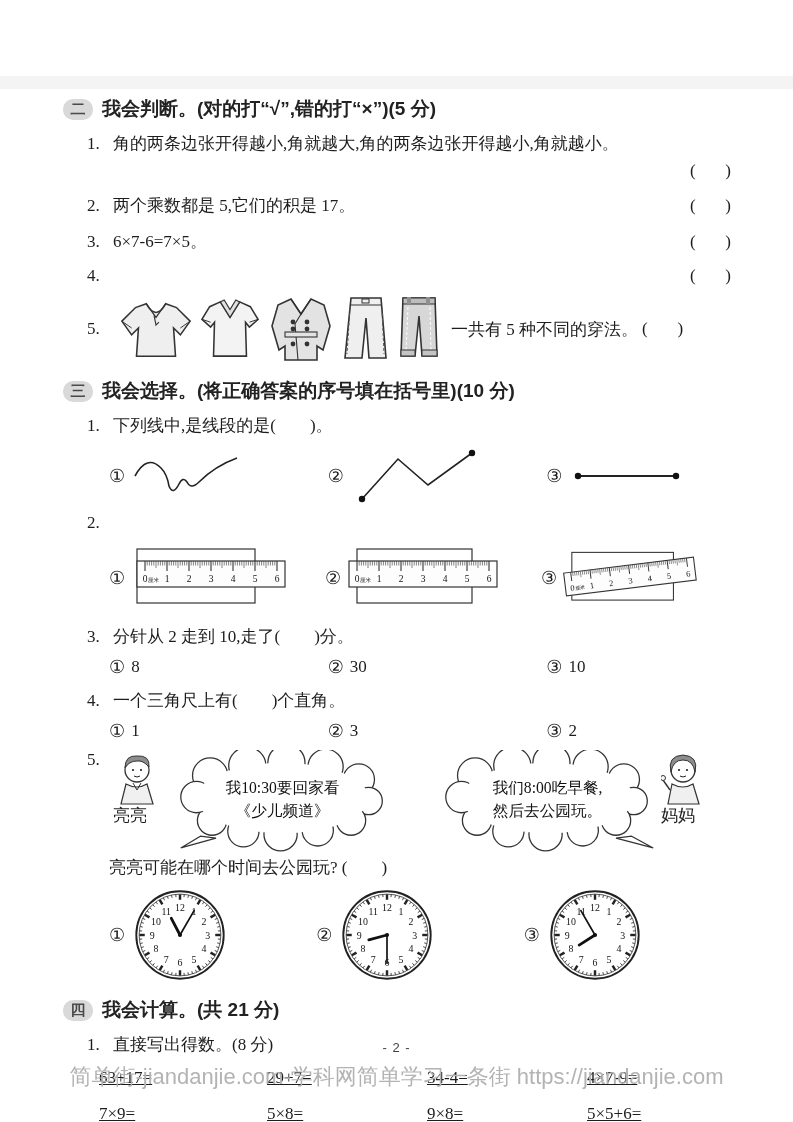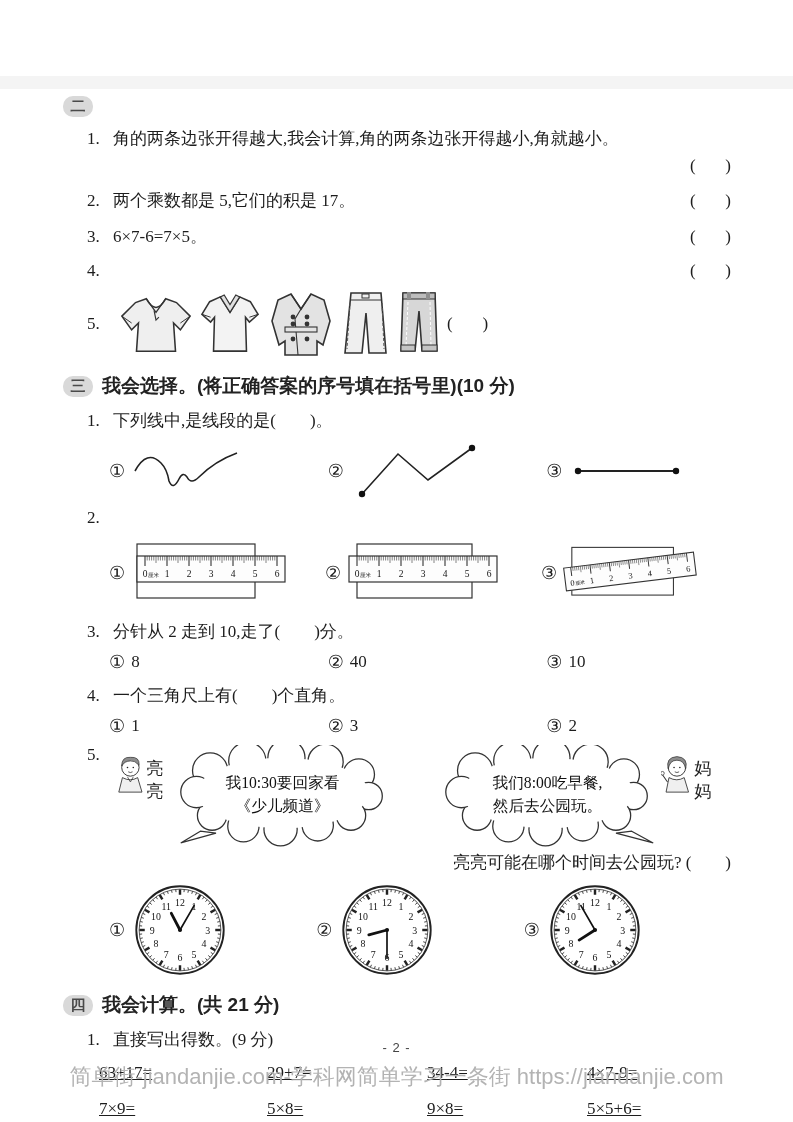--- a/index.html
+++ b/index.html
@@ -23,45 +23,46 @@
   .clothes-row{display:flex;align-items:center;margin:8px 0 0 24px;gap:4px;}
   .clothes-row .qnum{align-self:center;}
   .opt-row{display:flex;margin:8px 0 0 46px;align-items:center;}
   .opt-col{display:flex;align-items:center;gap:6px;}
   .opt-col.c1{width:225px;}
   .opt-col.c2{width:225px;}
   .opt-col.c3{width:190px;}
   .opt-mark{font-size:18px;}
   .bubble-row{display:flex;align-items:flex-start;margin:4px 0 0 0;}
   .bubble-row .qnum{margin-left:24px;}
-  .figure-col{display:flex;flex-direction:row;align-items:flex-end;width:58px;flex:0 0 auto;}
+  .figure-col{display:flex;flex-direction:column;align-items:flex-start;width:58px;flex:0 0 auto;}
   .figure-label{font-size:17px;margin-top:-4px;}
   .clock-row{display:flex;margin:6px 0 0 46px;}
   .clock-col{display:flex;align-items:center;gap:8px;width:215px;}
   .calc-grid{display:grid;grid-template-columns:168px 160px 160px 1fr;margin:12px 0 0 36px;row-gap:16px;}
   .calc-grid span{white-space:pre;text-decoration:underline;}
   .footer{position:absolute;left:0;top:1040px;width:793px;text-align:center;}
   .page-num{font-size:13px;color:#444;letter-spacing:1px;font-family:"Liberation Sans",sans-serif;}
   .watermark{margin-top:7px;font-size:22px;color:#b3b3b3;font-family:"Liberation Sans","DejaVu Sans",sans-serif;}
   svg text{font-family:"Liberation Serif","DejaVu Serif",serif;}
 </style>
 </head>
 <body>
 
 <div class="scan-band"></div>
 
 <div class="content">
 
   <div class="sec-head">
     <span class="badge">二</span>
+    <span>我会判断。(对的打“√”,错的打“×”)(5 分)</span>
   </div>
 
   <div class="qline">
     <span class="qnum">1.</span>
-    <span class="qtext">角的两条边张开得越大,我会计算,角的两条边张开得越小,角就越小。</span>
+    <span class="qtext">角的两条边张开得越小,角就越大,角的两条边张开得越小,角就越小。</span>
   </div>
   <div class="bracket-row">
     <span class="bracket">(       )</span>
   </div>
 
   <div class="qline" style="margin-top:13px;">
     <span class="qnum">2.</span>
     <span class="qtext">两个乘数都是 5,它们的积是 17。</span>
     <span class="bracket">(       )</span>
   </div>
@@ -119,20 +120,21 @@
     <svg width="48" height="70" viewBox="0 0 48 70">
       <path d="M8,4 L40,4 L42,62 L27,62 L24,22 L20,62 L6,62 Z" fill="#d7d7d7" stroke="#333" stroke-width="1.6"></path>
       <rect x="8" y="4" width="32" height="6" fill="#bdbdbd" stroke="#333" stroke-width="1"></rect>
       <rect x="12" y="3" width="4" height="7" fill="#8f8f8f"></rect>
         <rect x="31" y="3" width="4" height="7" fill="#8f8f8f"></rect>
       <path d="M13,13 L11,58" fill="none" stroke="#fff" stroke-width="1" stroke-dasharray="3 2"></path>
       <path d="M35,13 L36,58" fill="none" stroke="#fff" stroke-width="1" stroke-dasharray="3 2"></path>
       <rect x="6" y="56" width="14" height="6" fill="#c4c4c4" stroke="#333" stroke-width="1"></rect>
       <rect x="27" y="56" width="15" height="6" fill="#c4c4c4" stroke="#333" stroke-width="1"></rect>
     </svg>
+    <span class="qtext" style="margin-left:4px;">一共有 5 种不同的穿法。</span>
       <span class="qtext">(       )</span>
   </div>
 
   <div class="sec-head" style="margin-top:14px;">
     <span class="badge">三</span>
     <span>我会选择。(将正确答案的序号填在括号里)(10 分)</span>
   </div>
 
   <div class="qline">
     <span class="qnum">1.</span>
@@ -407,21 +409,21 @@
     <span class="qnum">3.</span>
     <span class="qtext">分针从 2 走到 10,走了(        )分。</span>
   </div>
   <div class="opt-row">
     <div class="opt-col c1">
         <span class="opt-mark">①</span>
         <span>8</span>
       </div>
     <div class="opt-col c2">
         <span class="opt-mark">②</span>
-        <span>40</span>
+        <span>30</span>
       </div>
     <div class="opt-col c3">
         <span class="opt-mark">③</span>
         <span>10</span>
       </div>
   </div>
 
   <div class="qline" style="margin-top:11px;">
     <span class="qnum">4.</span>
     <span class="qtext">一个三角尺上有(        )个直角。</span>
@@ -503,21 +505,21 @@
         <circle cx="18" cy="20" r="1.1" fill="#222"></circle>
           <circle cx="26" cy="20" r="1.1" fill="#222"></circle>
         <path d="M19,26 Q22,28 25,26" fill="none" stroke="#222" stroke-width="1"></path>
         <path d="M11,34 L7,54 L38,54 L32,34 Q22,40 11,34 Z" fill="#f0f0f0" stroke="#333" stroke-width="1.2"></path>
         <path d="M9,40 L2,30" fill="none" stroke="#333" stroke-width="1.4"></path>
         <circle cx="2" cy="28" r="2.5" fill="#fff" stroke="#333" stroke-width="1"></circle>
       </svg>
       <span class="figure-label">妈妈</span>
     </div>
   </div>
-  <div class="qline" style="margin-top:4px;margin-left:46px;justify-content:flex-end;">
+  <div class="qline" style="margin-top:4px;margin-left:46px;">
     <span class="qtext">亮亮可能在哪个时间去公园玩? (        )</span>
   </div>
   <div class="clock-row">
     <div class="clock-col">
       <span class="opt-mark">①</span>
       <svg width="94" height="100" viewBox="0 0 100 100">
           <circle cx="50" cy="50" r="46.5" fill="#fff" stroke="#222" stroke-width="2"></circle>
           <circle cx="50" cy="50" r="43.5" fill="none" stroke="#222" stroke-width="0.8"></circle>
           <line x1="50" y1="12.5" x2="50" y2="6.799999999999997" stroke="#222" stroke-width="2.6"></line>
           <line x1="54.23340276233996" y1="9.721863237584934" x2="54.51562961316263" y2="7.0366541200905885" stroke="#222" stroke-width="0.9"></line>
@@ -761,21 +763,21 @@
         </svg>
     </div>
   </div>
 
   <div class="sec-head" style="margin-top:12px;">
     <span class="badge">四</span>
     <span>我会计算。(共 21 分)</span>
   </div>
   <div class="qline">
     <span class="qnum">1.</span>
-    <span class="qtext">直接写出得数。(9 分)</span>
+    <span class="qtext">直接写出得数。(8 分)</span>
   </div>
   <div class="calc-grid">
     <span>63+17=</span>
     <span>29+7=</span>
     <span>34-4=</span>
     <span>4×7-9=</span>
     <span>7×9=</span>
     <span>5×8=</span>
     <span>9×8=</span>
     <span>5×5+6=</span>

